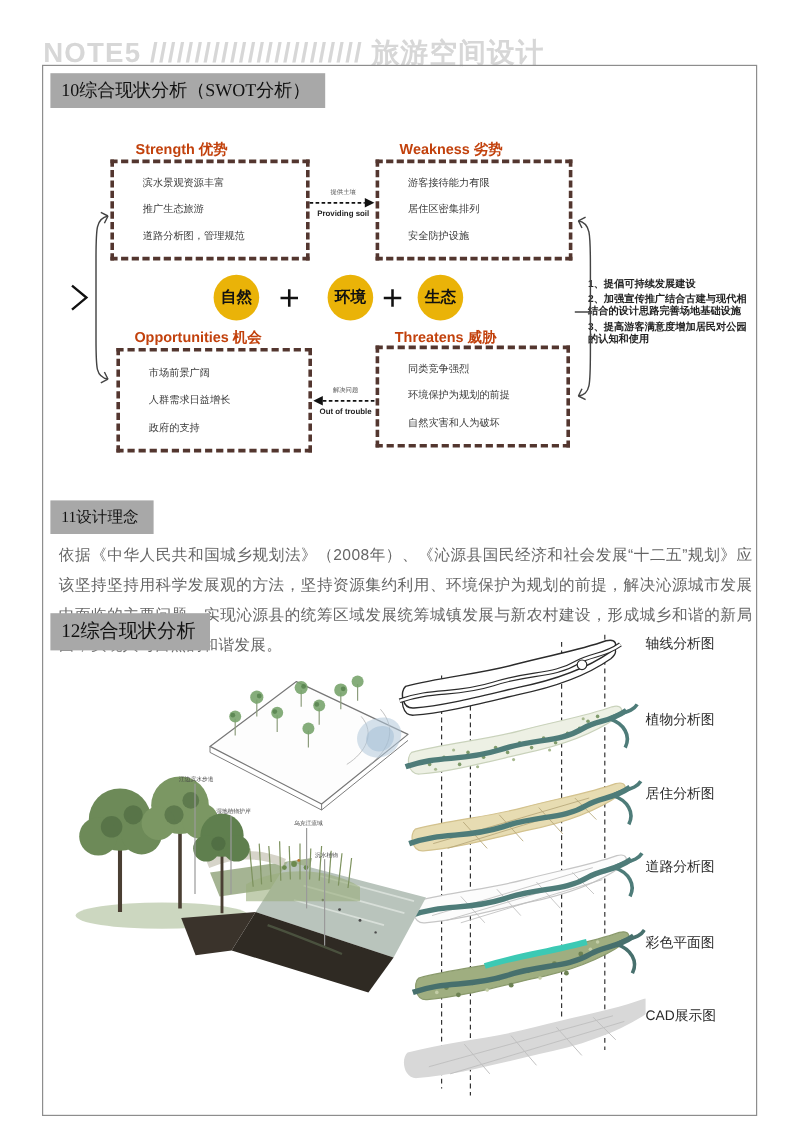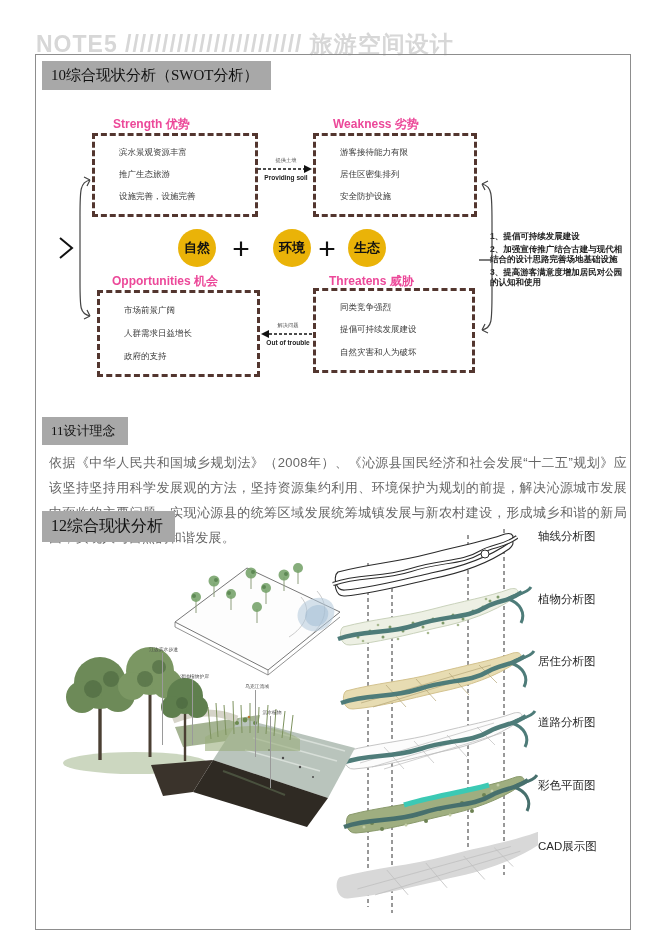--- a/index.html
+++ b/index.html
@@ -8,21 +8,21 @@
   .abs{position:absolute;}
   .page-header{left:36px;top:5px;font-size:23px;font-weight:bold;color:#d7d7d7;letter-spacing:1px;margin-top:24px;}
   .frame{left:35px;top:54px;width:594px;height:874px;border:1px solid #8d8d8d;}
   .badge{background:#a8a8a8;color:#111;font-family:"Liberation Serif","DejaVu Serif",serif;
          font-weight:500;padding:5px 12px 5px 9px;white-space:nowrap;}
   .badge.b1{left:42px;top:61px;font-size:15px;}
   .badge.b2{left:42px;top:417px;font-size:13px;}
   .badge.b3{left:42px;top:511px;font-size:16px;text-align:right;}
   .swot-box{border:3px dashed #53362f;display:flex;flex-direction:column;justify-content:space-around;
             padding:6px 4px 6px 24px;box-sizing:border-box;}
-  .swot-title{font-size:12px;font-weight:bold;color:#ec4899;white-space:nowrap;}
+  .swot-title{font-size:12px;font-weight:bold;color:#c2410c;white-space:nowrap;}
   .swot-item{font-size:8.5px;font-weight:400;color:#3a3a3a;white-space:nowrap;}
   .circle{width:38px;height:38px;border-radius:50%;background:#eab308;display:flex;
           align-items:center;justify-content:center;font-size:13px;font-weight:bold;color:#111;}
   .plus{width:30px;text-align:center;font-size:30px;font-weight:400;color:#111;line-height:36px;}
   .conclusions{width:140px;font-size:8.5px;font-weight:bold;color:#222;line-height:10.5px;}
   .conclusions div{margin-bottom:2px;}
   .arrow-lbl-zh{display:block;font-size:8px;color:#555;text-align:center;transform:scale(.66);transform-origin:center bottom;white-space:nowrap;}
   .arrow-lbl-en{display:block;font-size:8px;font-weight:bold;color:#222;text-align:center;transform:scale(.82);transform-origin:center top;white-space:nowrap;}
   .paragraph{left:49px;top:450px;width:578px;font-size:13px;line-height:25px;color:#666;
              text-align:justify;letter-spacing:.3px;}
@@ -38,41 +38,41 @@
 <div class="abs page-header">NOTE5 //////////////////////// 旅游空间设计</div>
 
 <div class="abs frame"></div>
 
 <div class="abs badge b1">10综合现状分析（SWOT分析）</div>
 
 <div class="abs swot-title" style="left:113px;top:116px">Strength 优势</div>
 <div class="abs swot-box" style="left:92px;top:133px;width:166px;height:84px">
   <span class="swot-item">滨水景观资源丰富</span>
   <span class="swot-item">推广生态旅游</span>
-  <span class="swot-item">设施完善，设施完善</span>
+  <span class="swot-item">道路分析图，管理规范</span>
 </div>
 
 <div class="abs swot-title" style="left:333px;top:116px">Weakness 劣势</div>
 <div class="abs swot-box" style="left:313px;top:133px;width:164px;height:84px">
   <span class="swot-item">游客接待能力有限</span>
   <span class="swot-item">居住区密集排列</span>
   <span class="swot-item">安全防护设施</span>
 </div>
 
 <div class="abs swot-title" style="left:112px;top:273px">Opportunities 机会</div>
 <div class="abs swot-box" style="left:97px;top:290px;width:163px;height:87px">
   <span class="swot-item">市场前景广阔</span>
   <span class="swot-item">人群需求日益增长</span>
   <span class="swot-item">政府的支持</span>
 </div>
 
 <div class="abs swot-title" style="left:329px;top:273px">Threatens 威胁</div>
 <div class="abs swot-box" style="left:313px;top:288px;width:162px;height:85px">
   <span class="swot-item">同类竞争强烈</span>
-  <span class="swot-item">提倡可持续发展建设</span>
+  <span class="swot-item">环境保护为规划的前提</span>
   <span class="swot-item">自然灾害和人为破坏</span>
 </div>
 
 <div class="abs" style="left:257px;top:153px;width:58px">
   <span class="arrow-lbl-zh">提供土壤</span>
   <svg width="58" height="10" viewBox="0 0 58 10">
     <line x1="1" y1="5" x2="47" y2="5" stroke="#111" stroke-width="1.4" stroke-dasharray="3 2"></line>
     <polygon points="47,1 55,5 47,9" fill="#111"></polygon>
   </svg>
   <span class="arrow-lbl-en">Providing soil</span>

